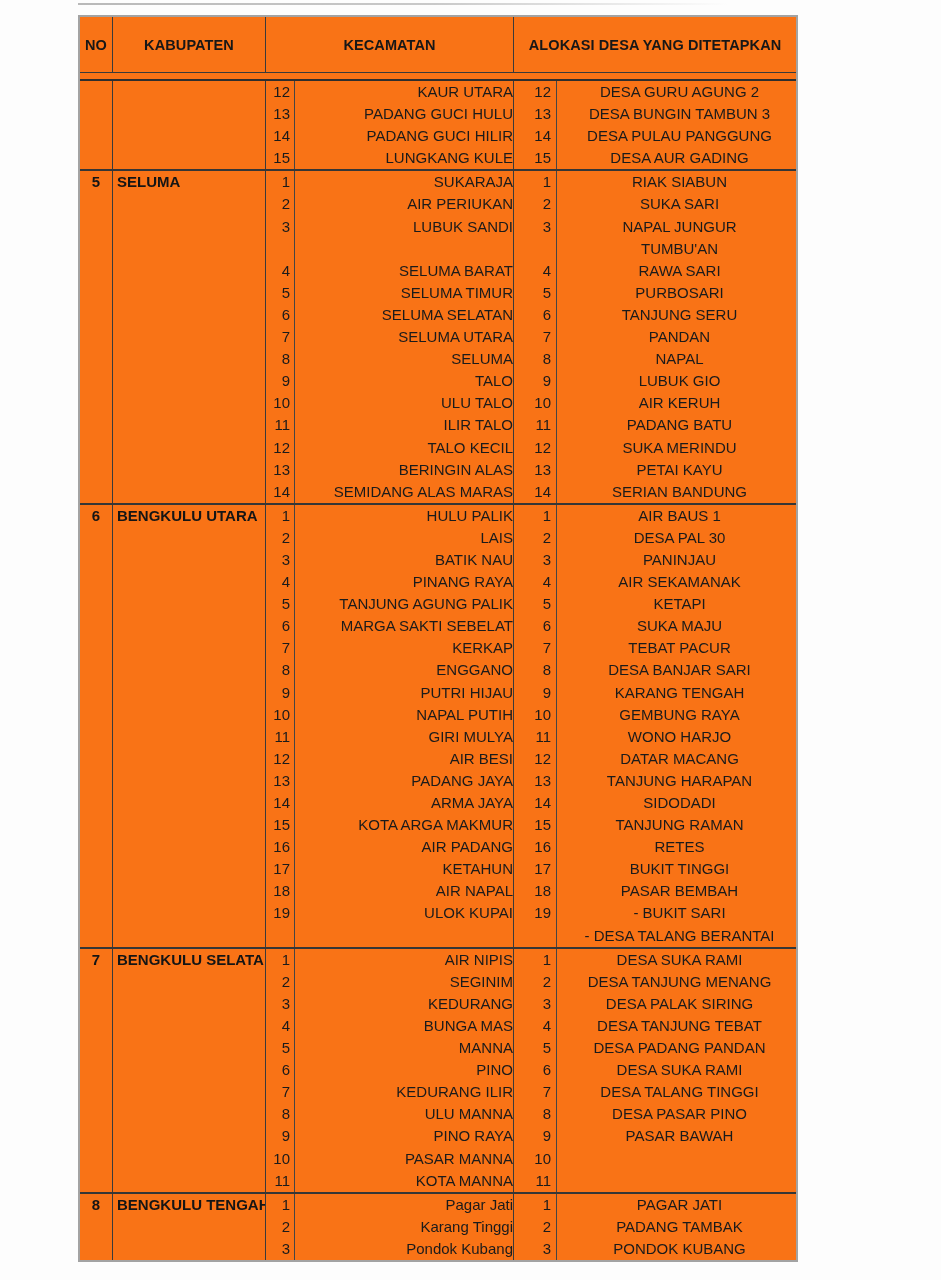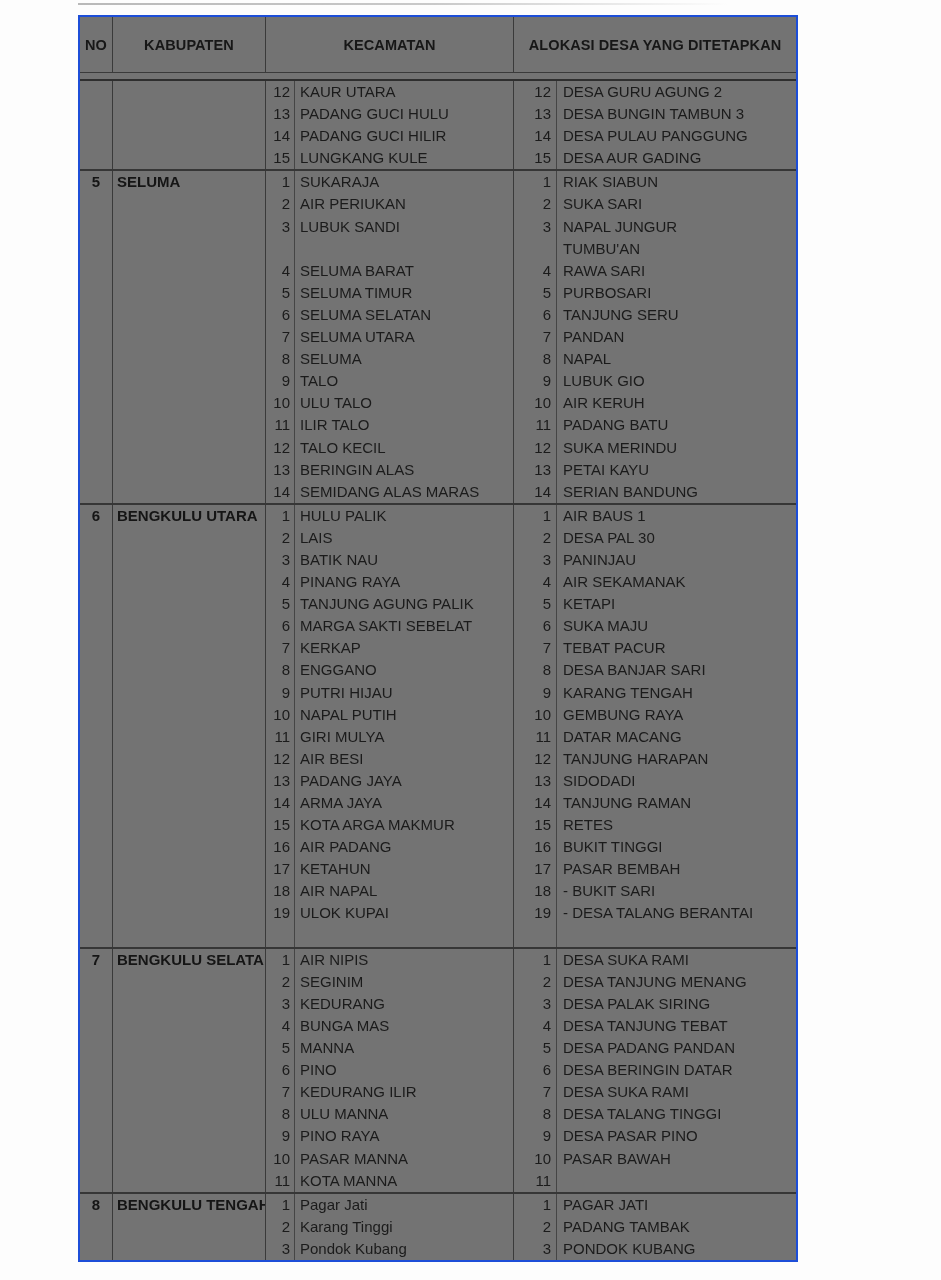--- a/index.html
+++ b/index.html
@@ -13,22 +13,22 @@
   .page{position:absolute;inset:0;}
 
   
   .artifact-line{
     position:absolute;left:78px;top:3px;width:650px;height:2px;
     background:linear-gradient(to right,#b9b9b9 0%,#c9c9c9 55%,rgba(205,205,205,0) 100%);
   }
 
   .table{
     position:absolute;left:78px;top:15px;width:716px;
-    border:2px solid #1d4ed8;
-    background:#737373;
+    border:2px solid #a3a3a3;
+    background:#f97316;
   }
 
   .header-row{display:flex;height:55px;border-bottom:1px solid #3a3a3a;}
   .h-cell{
     display:flex;align-items:center;justify-content:center;
     font-weight:bold;font-size:14.5px;letter-spacing:.1px;color:#171717;
     box-sizing:border-box;
   }
   .h-no{width:33px;border-right:1.5px solid #3a3a3a;}
   .h-kab{width:153px;border-right:1.5px solid #3a3a3a;}
@@ -53,23 +53,23 @@
   .c-kecnum{width:29px;border-right:1px solid #454545;}
   .c-kecname{width:219px;border-right:1.5px solid #3a3a3a;}
   .c-aloknum{width:43px;border-right:1px solid #454545;}
   .c-alokname{flex:1;}
 
   .ln{
     height:22.1px;line-height:22.1px;font-size:15px;color:#1b1b1b;
     white-space:nowrap;overflow:visible;
   }
   .c-kecnum .ln{text-align:right;padding-right:4px;}
-  .c-kecname .ln{padding-left:5px;}
+  .c-kecname .ln{padding-left:5px;text-align:right;}
   .c-aloknum .ln{text-align:right;padding-right:5px;}
-  .c-alokname .ln{padding-left:6px;}
+  .c-alokname .ln{padding-left:6px;text-align:center;}
 </style>
 </head>
 <body>
 
 <div class="page">
   <div class="artifact-line"></div>
 
   <div class="table">
     <div class="header-row">
       <div class="h-cell h-no">NO</div>
@@ -252,20 +252,21 @@
             <div class="ln">AIR BAUS 1</div>
             <div class="ln">DESA PAL 30</div>
             <div class="ln">PANINJAU</div>
             <div class="ln">AIR SEKAMANAK</div>
             <div class="ln">KETAPI</div>
             <div class="ln">SUKA MAJU</div>
             <div class="ln">TEBAT PACUR</div>
             <div class="ln">DESA BANJAR SARI</div>
             <div class="ln">KARANG TENGAH</div>
             <div class="ln">GEMBUNG RAYA</div>
+            <div class="ln">WONO HARJO</div>
             <div class="ln">DATAR MACANG</div>
             <div class="ln">TANJUNG HARAPAN</div>
             <div class="ln">SIDODADI</div>
             <div class="ln">TANJUNG RAMAN</div>
             <div class="ln">RETES</div>
             <div class="ln">BUKIT TINGGI</div>
             <div class="ln">PASAR BEMBAH</div>
             <div class="ln">- BUKIT SARI</div>
             <div class="ln">- DESA TALANG BERANTAI</div>
           </div>
@@ -311,21 +312,20 @@
             <div class="ln">9</div>
             <div class="ln">10</div>
             <div class="ln">11</div>
           </div>
           <div class="cell c-alokname">
             <div class="ln">DESA SUKA RAMI</div>
             <div class="ln">DESA TANJUNG MENANG</div>
             <div class="ln">DESA PALAK SIRING</div>
             <div class="ln">DESA TANJUNG TEBAT</div>
             <div class="ln">DESA PADANG PANDAN</div>
-            <div class="ln">DESA BERINGIN DATAR</div>
             <div class="ln">DESA SUKA RAMI</div>
             <div class="ln">DESA TALANG TINGGI</div>
             <div class="ln">DESA PASAR PINO</div>
             <div class="ln">PASAR BAWAH</div>
           </div>
         </div>
         <div class="section">
           <div class="cell c-no">8</div>
           <div class="cell c-kab">BENGKULU TENGAH</div>
           <div class="cell c-kecnum">

